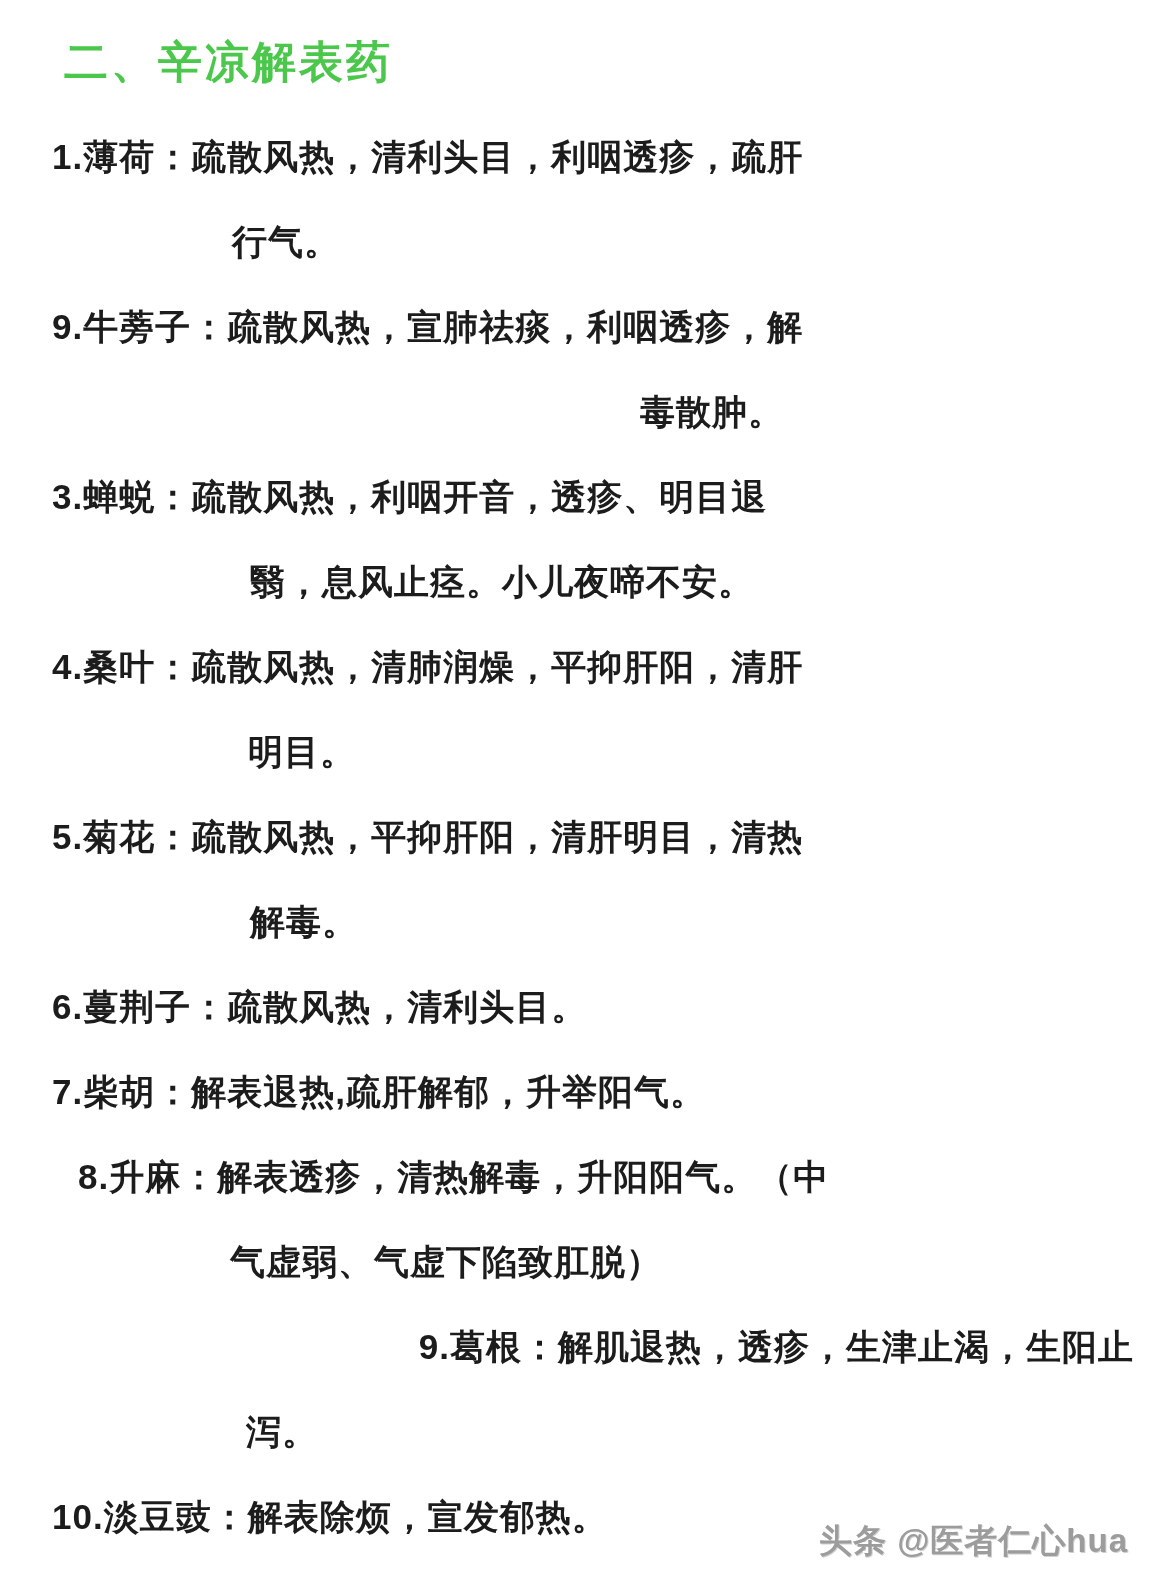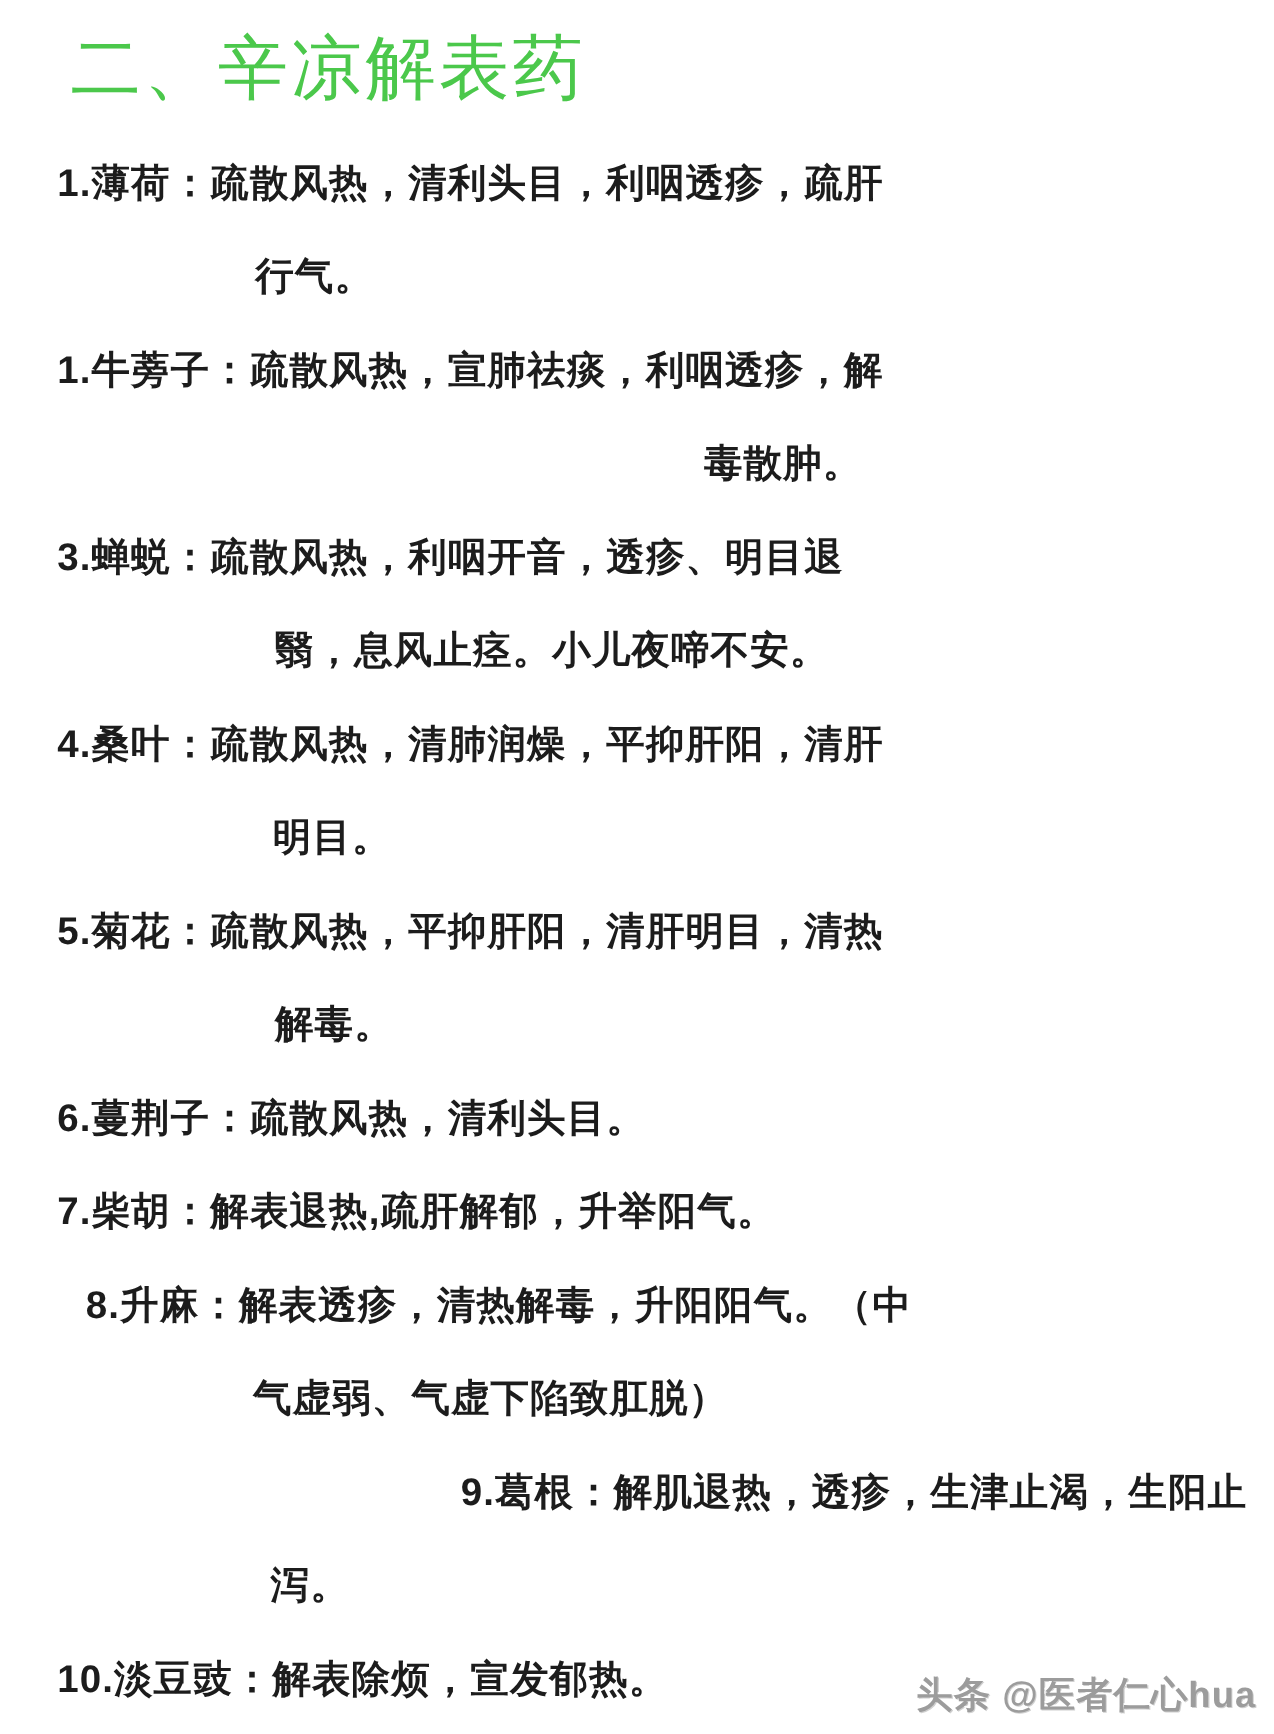--- a/index.html
+++ b/index.html
@@ -16,65 +16,65 @@
   }
   .page {
     box-sizing: border-box;
     width: 100%;
     height: 100%;
     padding: 18px 24px 0 52px;
     position: relative;
   }
   .title {
     color: var(--title-green, #4bc84b);
-    font-size: 64px;
+    font-size: 44px;
     line-height: 76px;
-    font-weight: 400;
-    margin: 6px 0 24px 12px;
+    font-weight: 700;
+    margin: 6px 0 14px 12px;
     letter-spacing: 3px;
     white-space: nowrap;
   }
   .list {
     margin: 0;
   }
   .item {
     margin: 0;
   }
   .line {
     font-size: 35px;
     line-height: 85px;
     font-weight: 900;
     color: var(--ink, #1c1c1c);
     white-space: nowrap;
     letter-spacing: 1px;
   }
   .watermark {
     position: absolute;
-    right: 16px;
+    right: 30px;
     bottom: 12px;
     font-size: 33px;
     font-weight: 700;
     color: var(--wm, #9c9c9c);
     text-shadow: -2px -2px 0 rgba(255,255,255,0.95), 1px 1px 0 rgba(120,120,120,0.35);
     letter-spacing: 1px;
     white-space: nowrap;
   }
 </style>
 </head>
 <body style="--title-green: #4bc84b; --ink: #1c1c1c; --wm: #9c9c9c; background: rgb(255, 255, 255);">
 
 <div class="page">
   <h1 class="title">二、辛凉解表药</h1>
   <div class="list">
       <div class="item">
         <div class="line" style="padding-left: 0px;">1.薄荷：疏散风热，清利头目，利咽透疹，疏肝</div>
         <div class="line" style="padding-left: 180px;">行气。</div>
       </div>
       <div class="item">
-        <div class="line" style="padding-left: 0px;">1.牛蒡子：疏散风热，宣肺祛痰，利咽透疹，解</div>
+        <div class="line" style="padding-left: 0px;">9.牛蒡子：疏散风热，宣肺祛痰，利咽透疹，解</div>
         <div class="line" style="padding-left: 238px; text-align: center;">毒散肿。</div>
       </div>
       <div class="item">
         <div class="line" style="padding-left: 0px;">3.蝉蜕：疏散风热，利咽开音，透疹、明目退</div>
         <div class="line" style="padding-left: 198px;">翳，息风止痉。小儿夜啼不安。</div>
       </div>
       <div class="item">
         <div class="line" style="padding-left: 0px;">4.桑叶：疏散风热，清肺润燥，平抑肝阳，清肝</div>
         <div class="line" style="padding-left: 196px;">明目。</div>
       </div>

